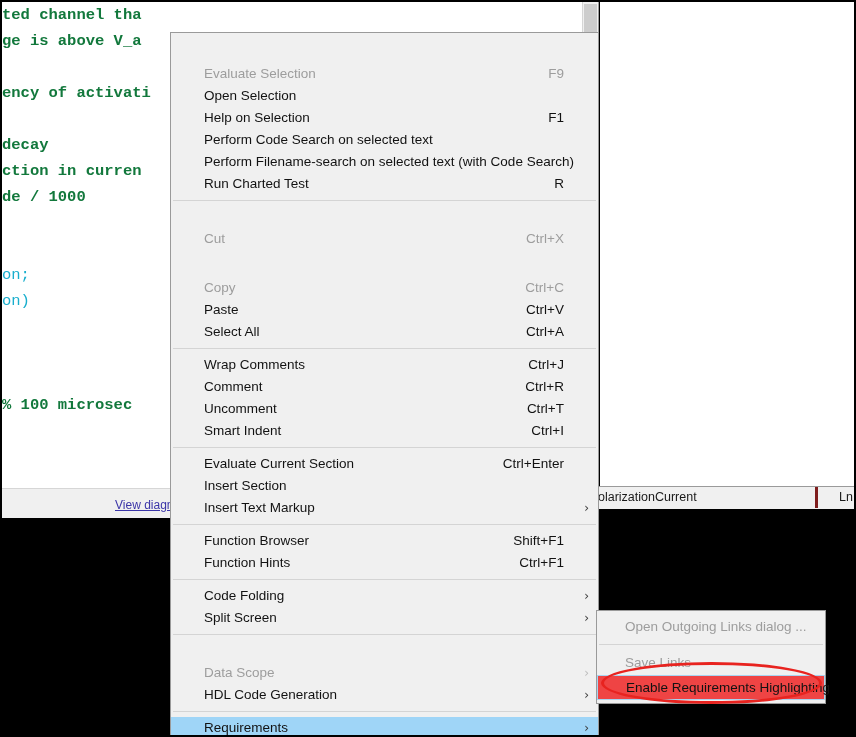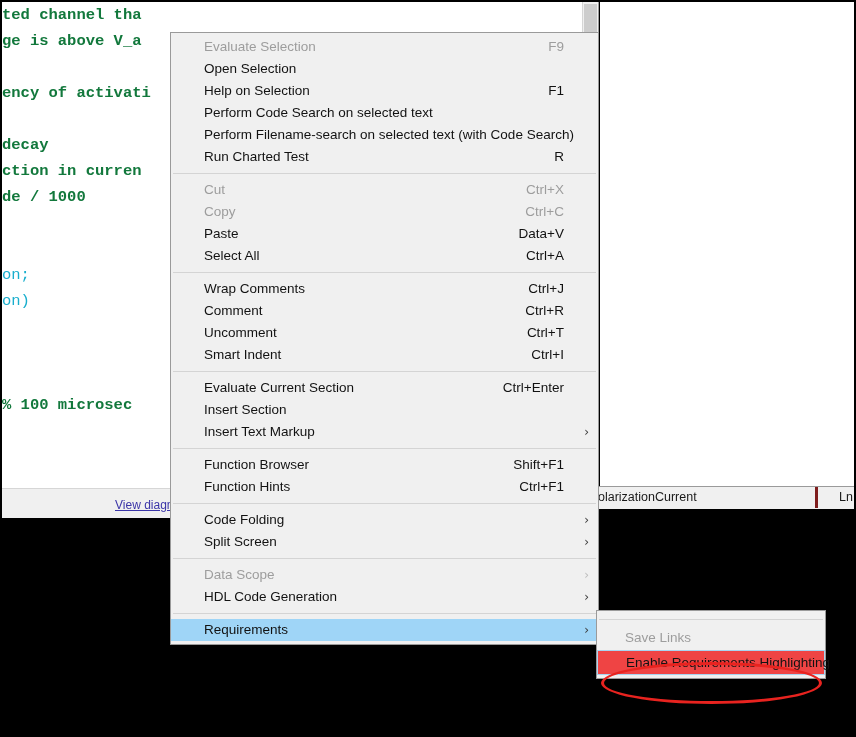--- a/index.html
+++ b/index.html
@@ -224,21 +224,21 @@
     position: relative;
     height: 22px;
     line-height: 22px;
     padding-left: 33px;
     padding-right: 10px;
     font-size: 13.5px;
     color: #121212;
     white-space: nowrap;
     box-sizing: border-box;
   }
-  .menu-item.disabled { color: #9d9d9d; }
+  .menu-item.disabled { color: #9d9d9d; margin-top: 27px; }
   .menu-item.highlight {
     background: #9fd5f7;
     color: #121212;
   }
   .menu-label {
     display: inline-block;
   }
   .menu-accel {
     position: absolute;
     right: 34px;
@@ -342,21 +342,21 @@
   <div id="context-menu">
       <div class="menu-item disabled"><span class="menu-label">Evaluate Selection</span><span class="menu-accel">F9</span></div>
       <div class="menu-item"><span class="menu-label">Open Selection</span></div>
       <div class="menu-item"><span class="menu-label">Help on Selection</span><span class="menu-accel">F1</span></div>
       <div class="menu-item"><span class="menu-label">Perform Code Search on selected text</span></div>
       <div class="menu-item"><span class="menu-label">Perform Filename-search on selected text (with Code Search)</span></div>
       <div class="menu-item"><span class="menu-label">Run Charted Test</span><span class="menu-accel">R</span></div>
       <div class="menu-sep"></div>
       <div class="menu-item disabled"><span class="menu-label">Cut</span><span class="menu-accel">Ctrl+X</span></div>
       <div class="menu-item disabled"><span class="menu-label">Copy</span><span class="menu-accel">Ctrl+C</span></div>
-      <div class="menu-item"><span class="menu-label">Paste</span><span class="menu-accel">Data+V</span></div>
+      <div class="menu-item"><span class="menu-label">Paste</span><span class="menu-accel">Ctrl+V</span></div>
       <div class="menu-item"><span class="menu-label">Select All</span><span class="menu-accel">Ctrl+A</span></div>
       <div class="menu-sep"></div>
       <div class="menu-item"><span class="menu-label">Wrap Comments</span><span class="menu-accel">Ctrl+J</span></div>
       <div class="menu-item"><span class="menu-label">Comment</span><span class="menu-accel">Ctrl+R</span></div>
       <div class="menu-item"><span class="menu-label">Uncomment</span><span class="menu-accel">Ctrl+T</span></div>
       <div class="menu-item"><span class="menu-label">Smart Indent</span><span class="menu-accel">Ctrl+I</span></div>
       <div class="menu-sep"></div>
       <div class="menu-item"><span class="menu-label">Evaluate Current Section</span><span class="menu-accel">Ctrl+Enter</span></div>
       <div class="menu-item"><span class="menu-label">Insert Section</span></div>
       <div class="menu-item"><span class="menu-label">Insert Text Markup</span><span class="menu-arrow">›</span></div>
@@ -367,20 +367,21 @@
       <div class="menu-item"><span class="menu-label">Code Folding</span><span class="menu-arrow">›</span></div>
       <div class="menu-item"><span class="menu-label">Split Screen</span><span class="menu-arrow">›</span></div>
       <div class="menu-sep"></div>
       <div class="menu-item disabled"><span class="menu-label">Data Scope</span><span class="menu-arrow">›</span></div>
       <div class="menu-item"><span class="menu-label">HDL Code Generation</span><span class="menu-arrow">›</span></div>
       <div class="menu-sep"></div>
       <div class="menu-item highlight"><span class="menu-label">Requirements</span><span class="menu-arrow">›</span></div>
     </div>
 
   <div id="submenu">
+      <div class="submenu-item disabled"><span>Open Outgoing Links dialog ...</span></div>
       <div class="menu-sep"></div>
       <div class="submenu-item disabled"><span>Save Links</span></div>
       <div class="submenu-item hovered"><span>Enable Requirements Highlighting</span></div>
     </div>
 
   <div id="red-ellipse"></div>
 
   <div class="frame-top"></div>
   <div class="frame-left"></div>
   <div class="frame-right"></div>

